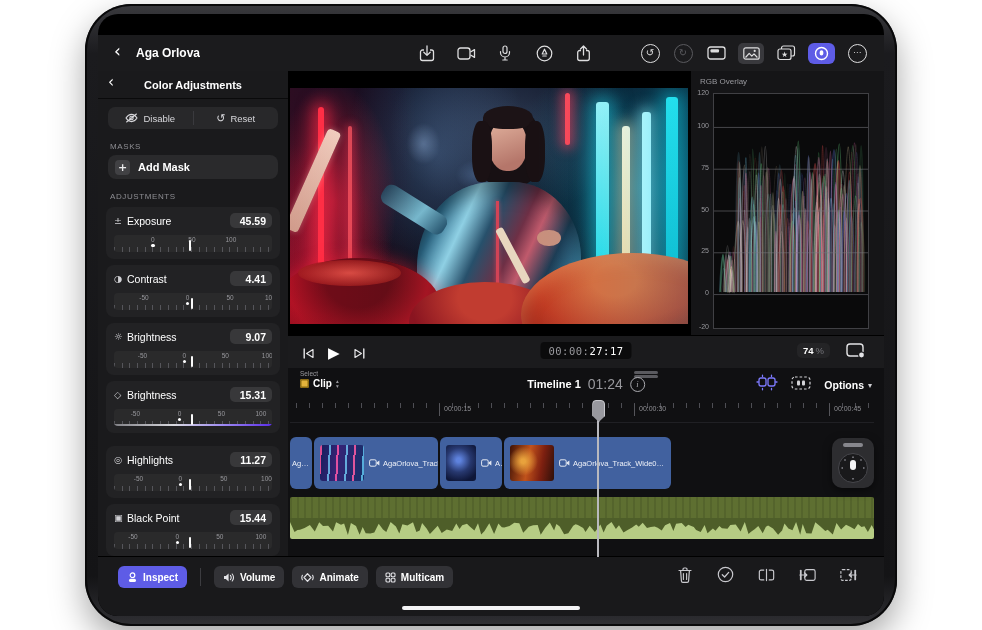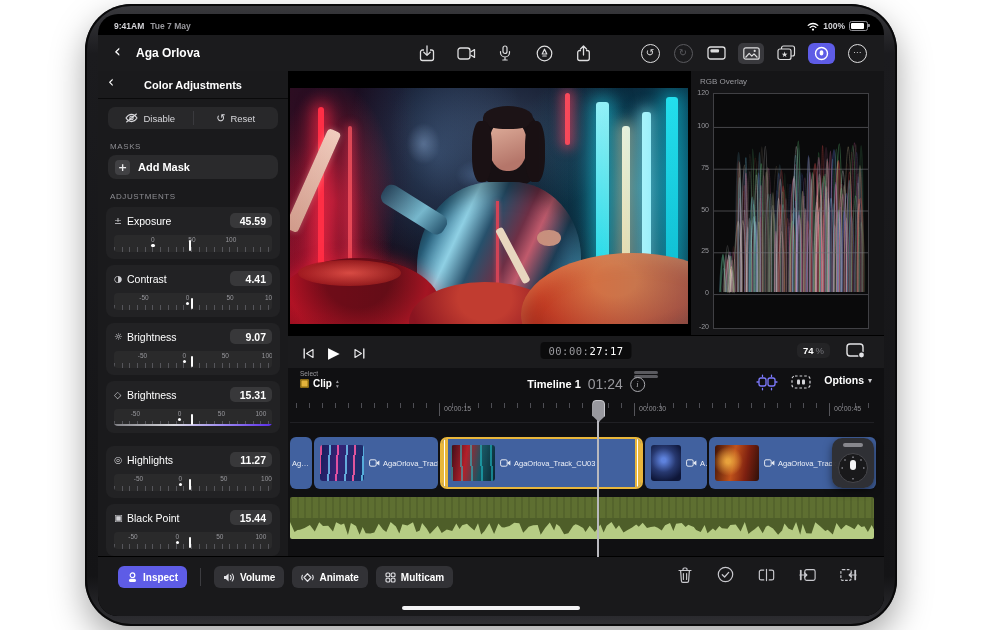--- a/index.html
+++ b/index.html
@@ -125,21 +125,21 @@
   .tl-select{position:absolute;left:12px;top:2px;}
   .tl-select .lab{font-size:6.5px;color:#98989d;}
   .tl-select .row{display:flex;align-items:center;gap:4px;margin-top:1px;}
   .clipicon{width:9px;height:9px;border-radius:2px;background:#e3b33c;box-shadow:inset 0 0 0 1.5px #8a6a12;}
   .tl-select .name{font-size:10px;font-weight:bold;color:#fff;}
   .carets{display:flex;flex-direction:column;line-height:4.5px;font-size:5.5px;color:#98989d;}
   .tl-center{position:absolute;left:50%;top:8px;transform:translateX(-50%);display:flex;align-items:center;gap:7px;}
   .tl-title{font-size:11px;font-weight:bold;color:#fff;}
   .tl-dur{font-size:14px;color:#98989d;}
   .infoc{width:13px;height:13px;border:1.2px solid #a9a9ae;border-radius:50%;color:#a9a9ae;font-size:8.5px;display:flex;align-items:center;justify-content:center;font-style:italic;font-family:"Liberation Serif",serif;}
-  .tl-right{position:absolute;right:12px;top:6px;display:flex;align-items:flex-start;gap:13px;}
+  .tl-right{position:absolute;right:12px;top:6px;display:flex;align-items:flex-end;gap:13px;}
   .opt{display:flex;align-items:center;gap:4px;color:#fff;font-size:10.5px;font-weight:bold;}
   .opt .uni{color:#cfcfd2;font-size:8px;}
   .tl-ruler{position:absolute;top:29px;left:2px;width:584px;height:25px;border-bottom:1px solid #202024;
     background-image:repeating-linear-gradient(90deg,#4e4e54 0 1px,transparent 1px 13px);background-size:100% 5px;background-position:6px 6px;background-repeat:no-repeat;}
   .tl-rlab{position:absolute;top:7px;font-size:7px;color:#8e8e93;padding-left:4px;border-left:1px solid #55555a;height:12px;line-height:10px;}
   .clips{position:absolute;top:69px;left:2px;height:52px;width:584px;display:flex;gap:2px;}
   .clip{position:relative;background:#41619f;border-radius:6px;display:flex;align-items:center;overflow:hidden;flex:none;}
   .clip .thumb{flex:none;width:44px;height:36px;border-radius:3px;margin:0 5px 0 6px;}
   .clip .cami{flex:none;color:rgba(255,255,255,.85);margin-right:3px;display:flex;}
   .clip .clab{font-size:7.5px;color:#eef1f8;white-space:nowrap;overflow:hidden;text-overflow:clip;}
@@ -183,38 +183,20 @@
 
 <div class="stage">
   <div class="device">
     <div class="cam-pill"></div>
     <div class="cam-lens"></div>
     <div class="cam-dot"></div>
     <div class="cam-dot2"></div>
 
     <div class="screen">
 
-      <div class="statusbar">
-        <div class="sb-left">
-          <span>9:41AM</span>
-          <span class="date">Tue 7 May</span>
-        </div>
-        <div class="sb-right">
-          <svg width="12" height="9" viewBox="0 0 12 9">
-              <path d="M1.2 3.4a7 7 0 0 1 9.6 0" fill="none" stroke="#fff" stroke-width="1.3" stroke-linecap="round"></path>
-              <path d="M3.1 5.4a4.3 4.3 0 0 1 5.8 0" fill="none" stroke="#fff" stroke-width="1.3" stroke-linecap="round"></path>
-              <circle cx="6" cy="7.6" r="1.1" fill="#fff"></circle>
-            </svg>
-          <span>100%</span>
-          <span class="battery">
-              <i></i>
-              <u></u>
-            </span>
-        </div>
-      </div>
 
       <div class="toolbar">
         <span class="tb-back uni">‹</span>
         <span class="tb-title">Aga Orlova</span>
         <div class="tb-center">
           <span class="tbi">
               <svg width="16" height="17" viewBox="0 0 16 17">
                 <path d="M5 5H3.5A2 2 0 0 0 1.5 7v6.5a2 2 0 0 0 2 2h9a2 2 0 0 0 2-2V7a2 2 0 0 0-2-2H11" fill="none" stroke="currentColor" stroke-width="1.3"></path>
                 <path d="M8 1v9M4.8 7.2 8 10.4l3.2-3.2" fill="none" stroke="currentColor" stroke-width="1.3" stroke-linecap="round" stroke-linejoin="round"></path>
               </svg>
@@ -758,30 +740,20 @@
           <div class="clip c2">
             <span class="thumb th-neon1"></span>
             <span class="cami">
                 <svg width="11" height="8" viewBox="0 0 11 8">
                   <rect x="0.6" y="0.8" width="6.6" height="6.4" rx="1.4" fill="none" stroke="currentColor"></rect>
                   <path d="M7.8 3.2 10.4 1.6v4.8L7.8 4.8Z" fill="currentColor"></path>
                 </svg>
               </span>
             <span class="clab">AgaOrlova_Track_Wid…</span>
           </div>
-          <div class="clip c3">
-            <span class="thumb th-red" style="margin-left:9px;"></span>
-            <span class="cami">
-                <svg width="11" height="8" viewBox="0 0 11 8">
-                  <rect x="0.6" y="0.8" width="6.6" height="6.4" rx="1.4" fill="none" stroke="currentColor"></rect>
-                  <path d="M7.8 3.2 10.4 1.6v4.8L7.8 4.8Z" fill="currentColor"></path>
-                </svg>
-              </span>
-            <span class="clab">AgaOrlova_Track_CU03</span>
-          </div>
           <div class="clip c4">
             <span class="thumb th-blue" style="width:30px;"></span>
             <span class="cami">
                 <svg width="11" height="8" viewBox="0 0 11 8">
                   <rect x="0.6" y="0.8" width="6.6" height="6.4" rx="1.4" fill="none" stroke="currentColor"></rect>
                   <path d="M7.8 3.2 10.4 1.6v4.8L7.8 4.8Z" fill="currentColor"></path>
                 </svg>
               </span>
             <span class="clab">A…</span>
           </div>

